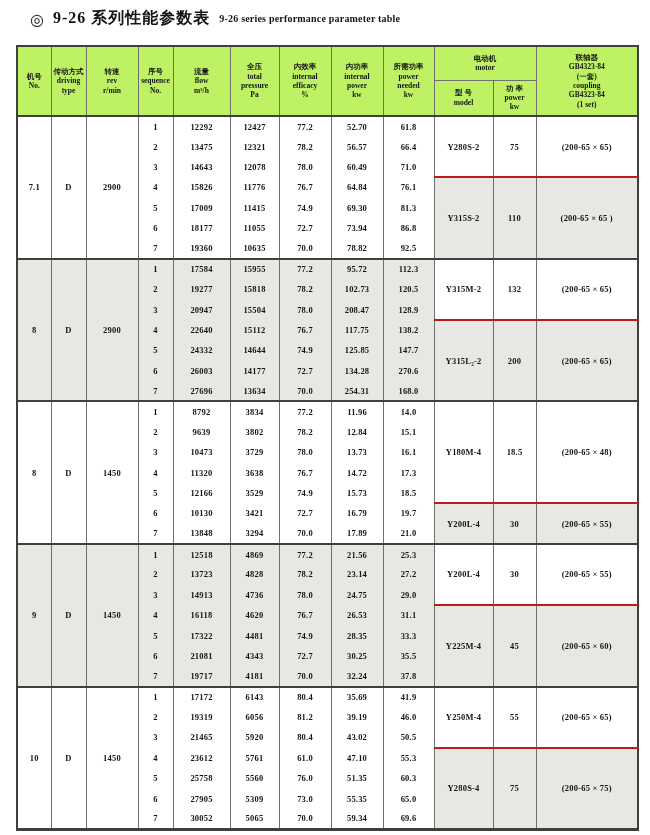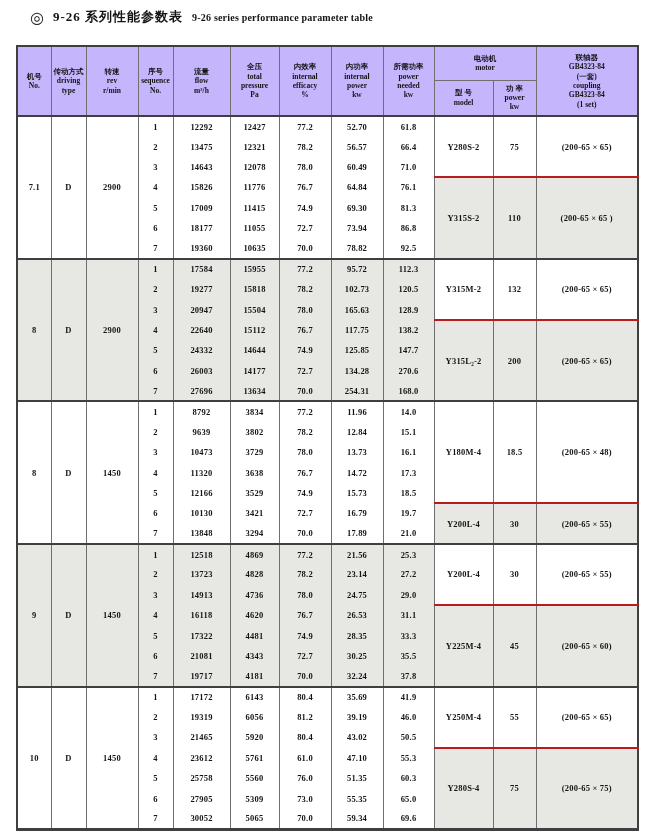--- a/index.html
+++ b/index.html
@@ -6,34 +6,34 @@
   .page{
     position:relative;width:650px;height:835px;background:#ffffff;
     font-family:"Liberation Serif","DejaVu Serif",serif;color:#141414;
     overflow:hidden;
   }
   .title-row{
     position:absolute;left:30px;top:8px;display:flex;align-items:center;gap:9px;
     font-weight:bold;white-space:nowrap;
   }
   .bullet{font-size:16px;line-height:1;color:#2a2a2a;transform:translateY(1px);}
-  .title-zh{font-size:13px;letter-spacing:1px;}
+  .title-zh{font-size:16px;letter-spacing:1px;}
   .title-en{font-size:10px;letter-spacing:0.2px;}
   table.ptable{
     position:absolute;left:16px;top:45px;width:621px;
     border-collapse:collapse;table-layout:fixed;
     border:2px solid #3f3f3f;border-bottom:3px solid #3f3f3f;
   }
   .ptable th,.ptable td{
     border-left:1px solid #6f6f6f;border-right:1px solid #6f6f6f;
     text-align:center;vertical-align:middle;
     padding:0 1px;white-space:pre-line;overflow:hidden;
   }
   thead th{
-    background:#c4b5fd;font-size:7.5px;font-weight:bold;line-height:1.25;
+    background:#bef264;font-size:7.5px;font-weight:bold;line-height:1.25;
   }
   thead tr.h1{height:34px;}
   thead tr.h2{height:36px;}
   thead{border-bottom:2px solid #3f3f3f;}
   thead th.sub-th{border-top:1px solid #6f6f6f;}
   tbody td{font-size:8.5px;font-weight:bold;letter-spacing:0.2px;}
   tbody tr{height:20.38px;}
   tr.block-start td{border-top:2px solid #3f3f3f;}
   td.motor-start{border-top:2px solid #b91c1c;}
   td.plain{background:#ffffff;}
@@ -199,21 +199,21 @@
           <td class="shaded">15818</td>
           <td class="shaded">78.2</td>
           <td class="shaded">102.73</td>
           <td class="shaded">120.5</td>
         </tr>
         <tr>
           <td class="shaded">3</td>
           <td class="shaded">20947</td>
           <td class="shaded">15504</td>
           <td class="shaded">78.0</td>
-          <td class="shaded">165.63</td>
+          <td class="shaded">208.47</td>
           <td class="shaded">128.9</td>
         </tr>
         <tr>
           <td class="shaded">4</td>
           <td class="shaded">22640</td>
           <td class="shaded">15112</td>
           <td class="shaded">76.7</td>
           <td class="shaded">117.75</td>
           <td class="shaded">138.2</td>
           <td rowspan="4" class="shaded motor-start">Y315L₂-2</td>

